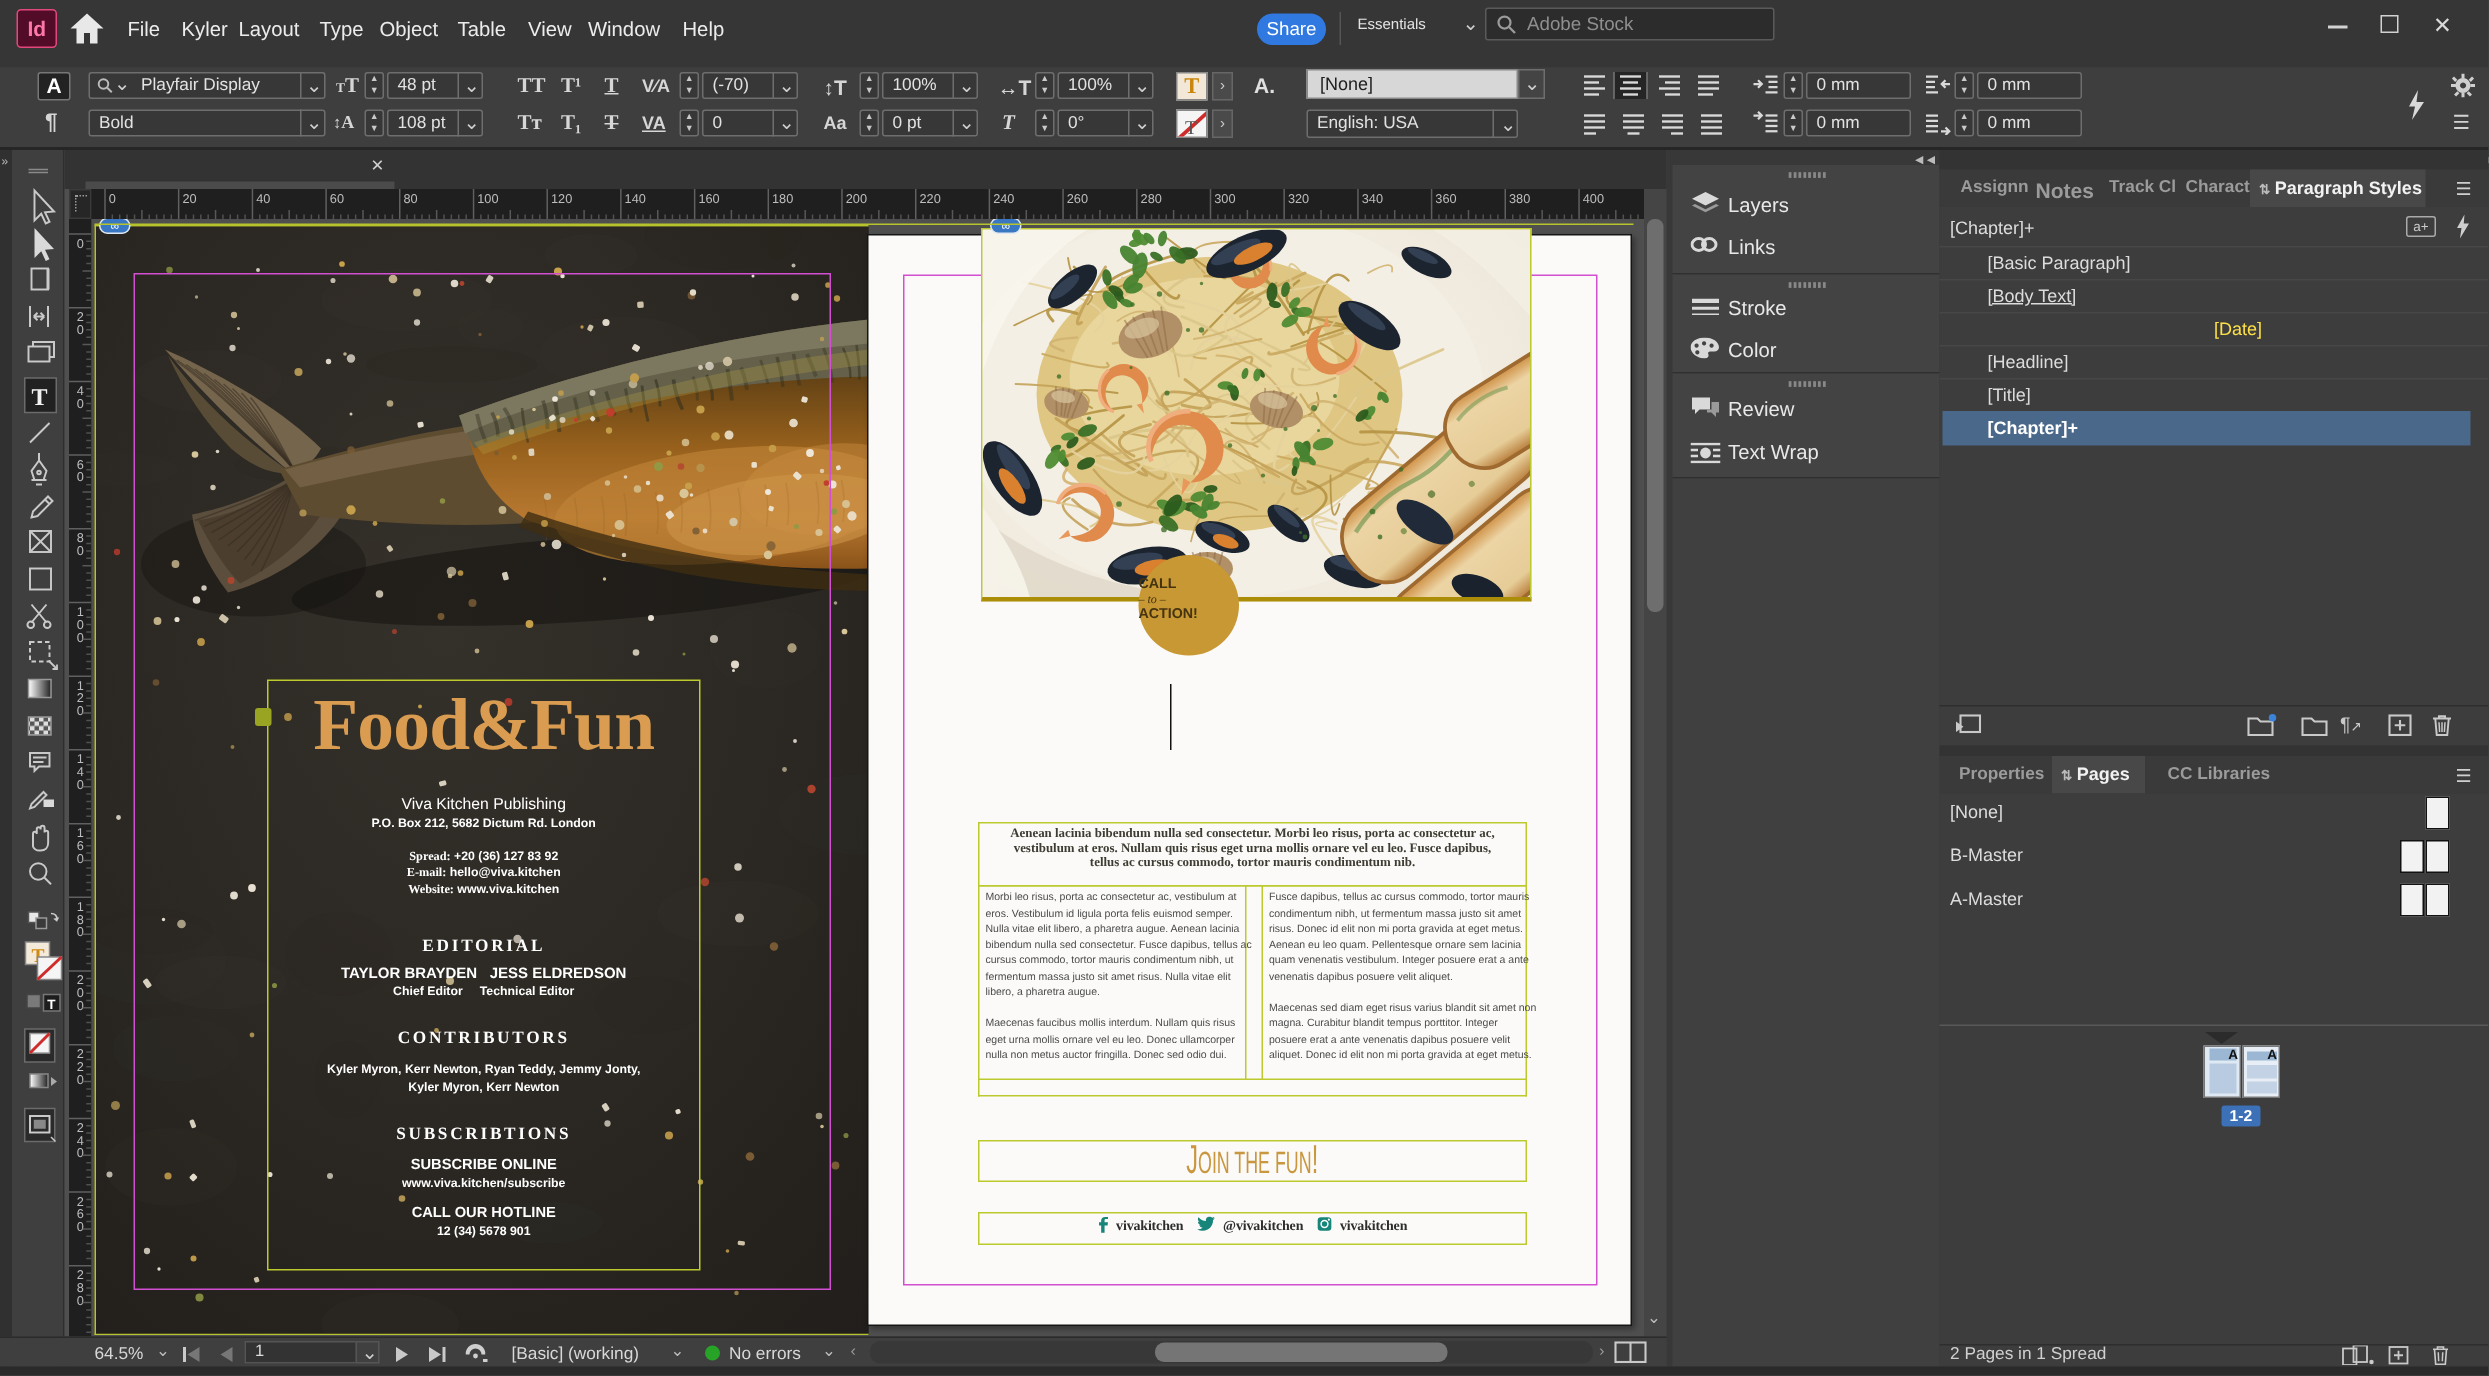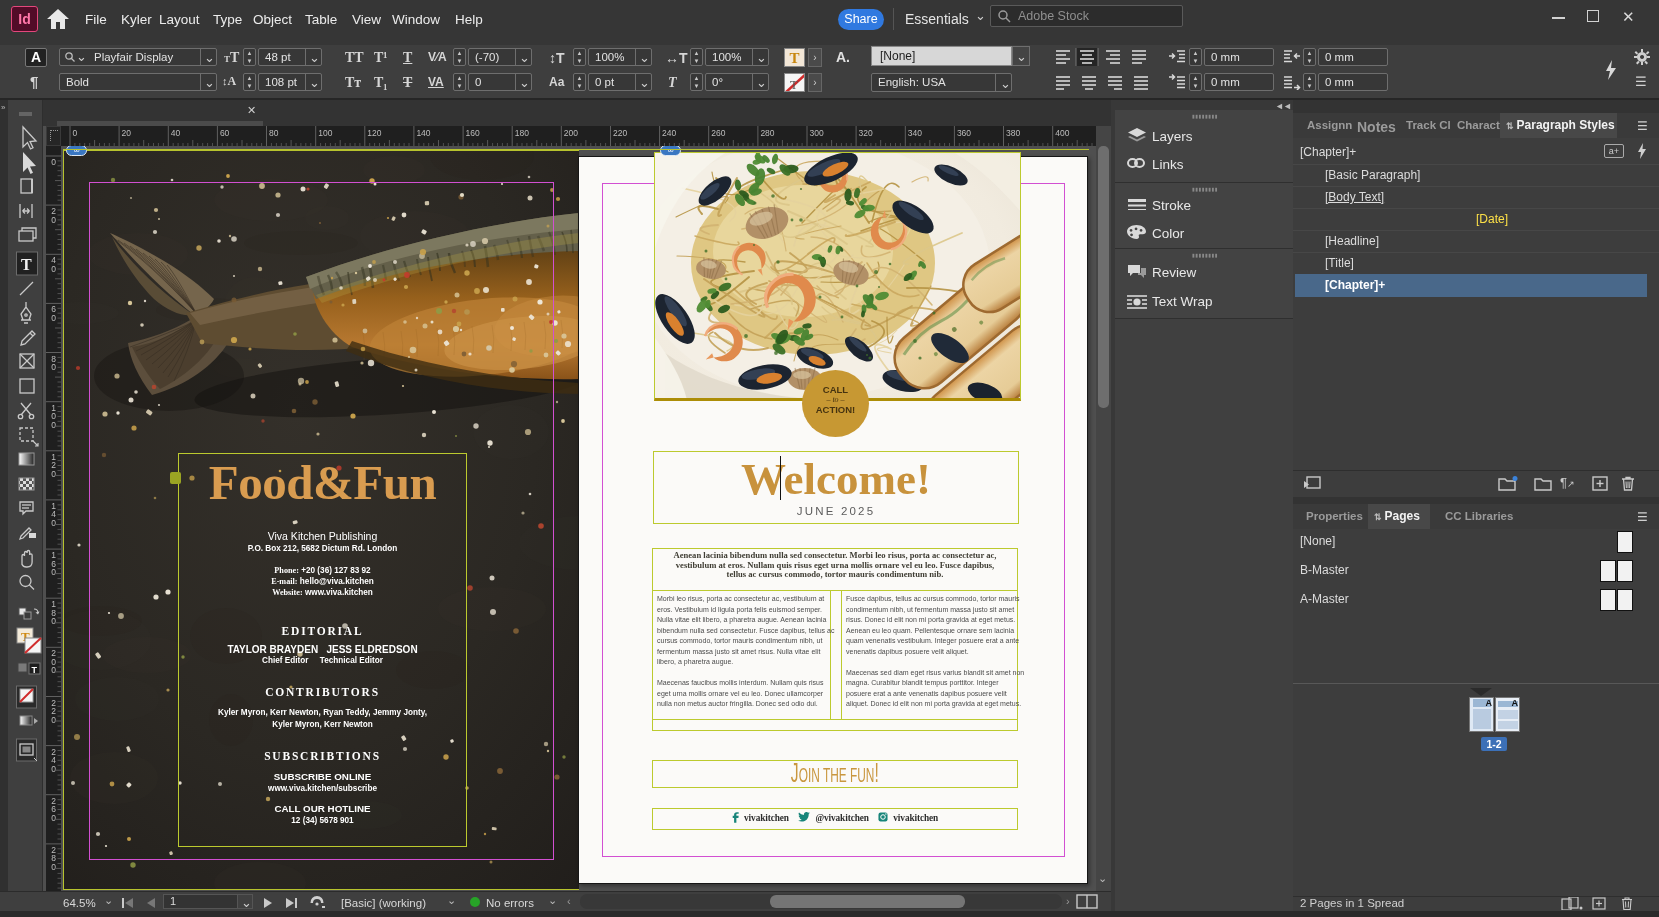--- a/index.html
+++ b/index.html
@@ -29,21 +29,21 @@
 <div class="abs menu" style="left:121px;top:12px;">Kyler</div>
 <div class="abs menu" style="left:159px;top:12px;">Layout</div>
 <div class="abs menu" style="left:213px;top:12px;">Type</div>
 <div class="abs menu" style="left:253px;top:12px;">Object</div>
 <div class="abs menu" style="left:305px;top:12px;">Table</div>
 <div class="abs menu" style="left:352px;top:12px;">View</div>
 <div class="abs menu" style="left:392px;top:12px;">Window</div>
 <div class="abs menu" style="left:455px;top:12px;">Help</div>
 <div class="abs" style="left:838px;top:9px;width:46px;height:21px;background:#3079e0;border-radius:11px;color:#fff;font-size:12.5px;text-align:center;line-height:21px;">Share</div>
 <div class="abs" style="left:893px;top:8px;width:1px;height:22px;background:#555;"></div>
-<div class="abs" style="left:905px;top:11px;color:#e4e4e4;font-size:14px;">Essentials</div>
+<div class="abs" style="left:905px;top:11px;color:#e4e4e4;font-size:10px;">Essentials</div>
 <div class="abs" style="left:975px;top:8px;color:#cfcfcf;font-size:13px;">⌄</div>
 <div class="abs" style="left:990px;top:5px;width:193px;height:22px;background:#2c2c2c;border:1px solid #5a5a5a;border-radius:2px;"></div>
 <svg class="abs" style="left:997px;top:9px" width="14" height="14" viewBox="0 0 14 14">
       <circle cx="6" cy="6" r="4" fill="none" stroke="#9a9a9a" stroke-width="1.5"></circle>
       <line x1="9" y1="9" x2="13" y2="13" stroke="#9a9a9a" stroke-width="1.5"></line>
     </svg>
 <div class="abs" style="left:1018px;top:9px;color:#8f8f8f;font-size:12.5px;">Adobe Stock</div>
 <div class="abs" style="left:1552px;top:17px;width:13px;height:2px;background:#d2d2d2;"></div>
 <div class="abs" style="left:1587px;top:10px;width:12px;height:12px;border:1.5px solid #d2d2d2;"></div>
 <div class="abs" style="left:1622px;top:8px;color:#d9d9d9;font-size:15px;">✕</div>
@@ -1080,21 +1080,21 @@
 
   <div class="abs" style="left:28px;top:36px;width:465px;height:678px;border:1px solid #d24fd2;"></div>
 
   <div class="abs" style="left:117px;top:307px;width:289px;height:394px;border:1px solid #bcca2e;"></div>
   <div class="abs" style="left:109px;top:326px;width:11px;height:12px;background:#9aa423;border-radius:2px;"></div>
 
   <div class="abs" style="left:117px;top:307px;width:289px;text-align:center;color:#fff;">
     <div style="font-family:'Liberation Serif',serif;font-weight:bold;color:#d99c50;font-size:49px;letter-spacing:-0.5px;margin-top:1px;">Food&amp;Fun</div>
     <div style="font-size:10.5px;margin-top:19px;">Viva Kitchen Publishing</div>
     <div style="font-size:8.2px;font-weight:bold;margin-top:2px;">P.O. Box 212, 5682 Dictum Rd. London</div>
-    <div style="font-size:8.2px;font-weight:bold;margin-top:13px;"><span style="font-family:'Liberation Serif',serif;">Phone:</span> +20 (36) 127 83 92</div>
+    <div style="font-size:8.2px;font-weight:bold;margin-top:13px;"><span style="font-family:'Liberation Serif',serif;">Spread:</span> +20 (36) 127 83 92</div>
     <div style="font-size:8.2px;font-weight:bold;margin-top:2px;"><span style="font-family:'Liberation Serif',serif;">E-mail:</span> hello@viva.kitchen</div>
     <div style="font-size:8.2px;font-weight:bold;margin-top:2px;"><span style="font-family:'Liberation Serif',serif;">Website:</span> www.viva.kitchen</div>
     <div style="font-family:'Liberation Serif',serif;font-weight:bold;font-size:11.5px;letter-spacing:1.8px;margin-top:28px;">EDITORIAL</div>
     <div style="font-size:10px;font-weight:bold;margin-top:7px;">TAYLOR BRAYDEN&nbsp;&nbsp;&nbsp;JESS ELDREDSON</div>
     <div style="font-size:8.2px;font-weight:bold;margin-top:1px;">Chief Editor&nbsp;&nbsp;&nbsp;&nbsp;&nbsp;Technical Editor</div>
     <div style="font-family:'Liberation Serif',serif;font-weight:bold;font-size:11.5px;letter-spacing:1.8px;margin-top:21px;">CONTRIBUTORS</div>
     <div style="font-size:8.2px;font-weight:bold;margin-top:9px;line-height:11.5px;">Kyler Myron, Kerr Newton, Ryan Teddy, Jemmy Jonty,<br>Kyler Myron, Kerr Newton</div>
     <div style="font-family:'Liberation Serif',serif;font-weight:bold;font-size:11.5px;letter-spacing:1.8px;margin-top:20px;">SUBSCRIBTIONS</div>
     <div style="font-size:9.8px;font-weight:bold;margin-top:9px;">SUBSCRIBE ONLINE</div>
     <div style="font-size:8.2px;font-weight:bold;margin-top:2px;">www.viva.kitchen/subscribe</div>
@@ -1445,30 +1445,26 @@
           <circle cx="99" cy="92" r="1.0" fill="#3f6f28" opacity="0.8"></circle>
           <circle cx="146" cy="67" r="1.8" fill="#3f6f28" opacity="0.8"></circle>
           <circle cx="235" cy="111" r="1.3" fill="#3f6f28" opacity="0.8"></circle>
           <circle cx="187" cy="164" r="1.4" fill="#3f6f28" opacity="0.8"></circle>
           <path d="M 0 0 L 70 0 C 35 22, 14 55, 0 95 Z" fill="#f7f4ec" opacity="0.95"></path>
           <path d="M 0 185 C 16 207, 27 226, 32 247 L 0 247 Z" fill="#f6f2e9" opacity="0.95"></path>
           <path d="M 300 0 L 367 0 L 367 60 C 345 35, 325 15, 300 0 Z" fill="#f3eee3" opacity="0.85"></path>
         </svg>
   </div>
 
-  <div class="abs" style="left:741px;top:224px;width:67px;height:67px;border-radius:50%;background:#c79833;text-align:center;color:#463310;">
+  <div class="abs" style="left:698px;top:224px;width:67px;height:67px;border-radius:50%;background:#c79833;color:#463310;">
     <div style="font-size:9.5px;font-weight:bold;margin-top:14px;">CALL</div>
     <div style="font-size:8px;font-family:'Liberation Serif',serif;font-style:italic;">– to –</div>
     <div style="font-size:9.5px;font-weight:bold;">ACTION!</div>
   </div>
 
-  <div class="abs" style="left:592px;top:305px;width:366px;height:73px;border:1px solid #bcca2e;text-align:center;">
-    <div style="font-family:'Liberation Serif',serif;font-weight:bold;font-size:45px;color:#c8923c;line-height:45px;margin-top:5px;">Welcome!</div>
-    <div style="font-size:11.5px;color:#5c5c5c;letter-spacing:2.2px;margin-top:3px;">JUNE 2025</div>
-  </div>
   <div class="abs" style="left:719px;top:310px;width:1px;height:44px;background:#111;"></div>
 
   <div class="abs" style="left:591px;top:402px;width:366px;height:43px;border:1px solid #bcca2e;text-align:center;">
     <div style="font-family:'Liberation Serif',serif;font-weight:bold;font-size:8.6px;color:#3f3d33;line-height:9.6px;margin-top:2px;">Aenean lacinia bibendum nulla sed consectetur. Morbi leo risus, porta ac consectetur ac,<br>vestibulum at eros. Nullam quis risus eget urna mollis ornare vel eu leo. Fusce dapibus,<br>tellus ac cursus commodo, tortor mauris condimentum nib.</div>
   </div>
 
   <div class="abs" style="left:591px;top:444px;width:366px;height:130px;border:1px solid #bcca2e;"></div>
   <div class="abs" style="left:769px;top:444px;width:1px;height:130px;background:#bcca2e;"></div>
   <div class="abs" style="left:780px;top:444px;width:1px;height:130px;background:#bcca2e;"></div>
   <div class="abs" style="left:591px;top:574px;width:366px;height:11px;border:1px solid #bcca2e;border-top:none;"></div>

